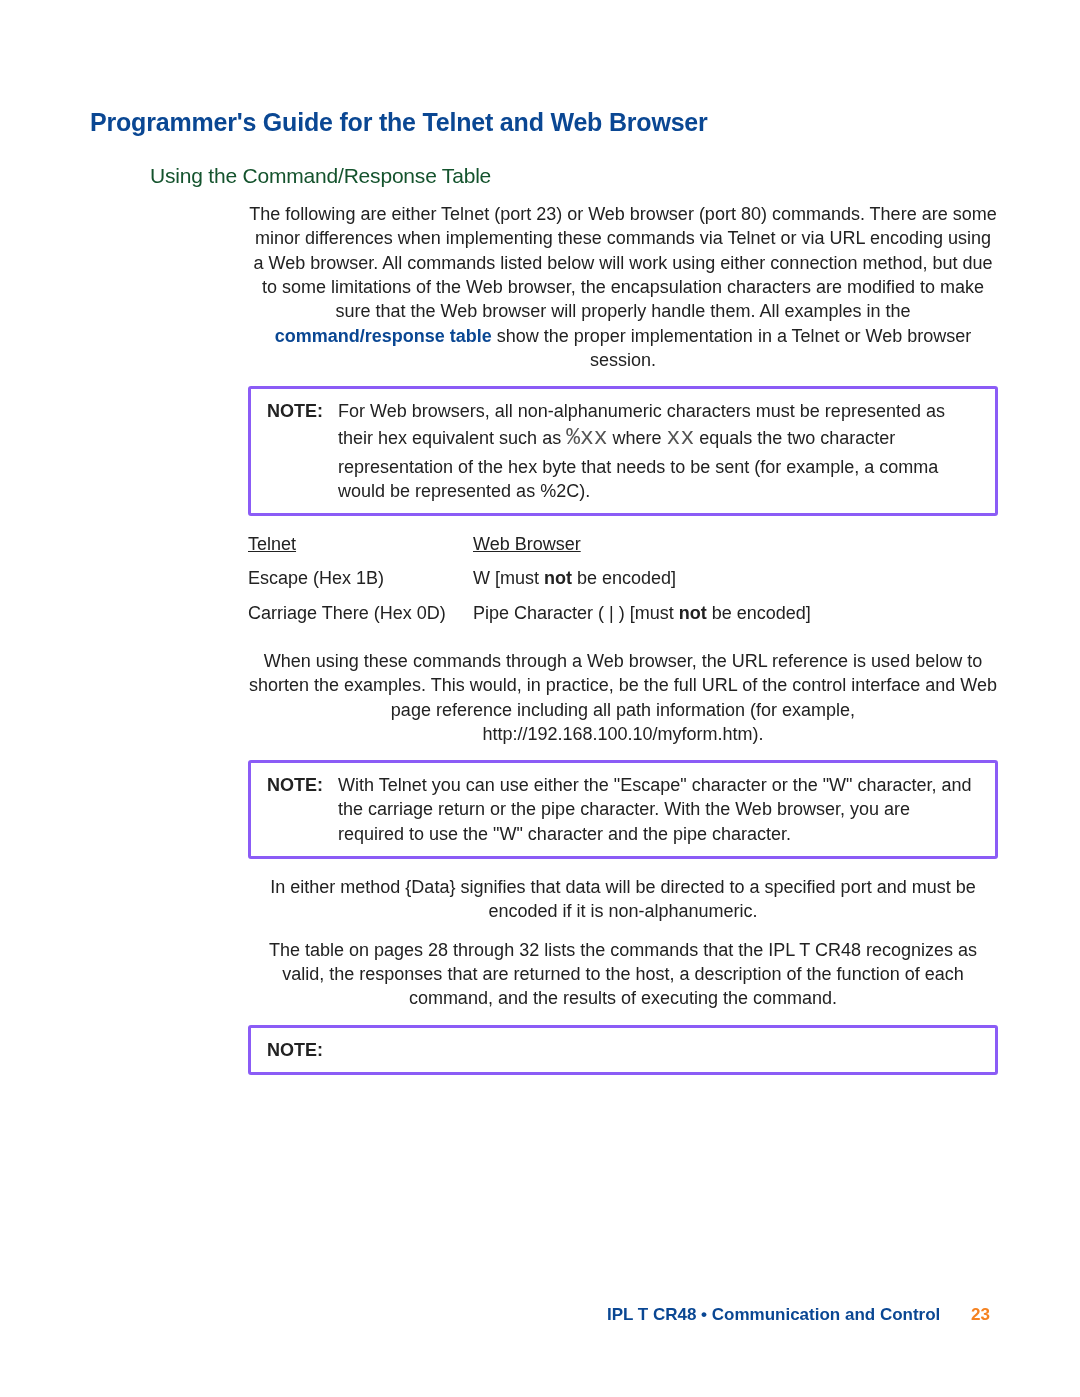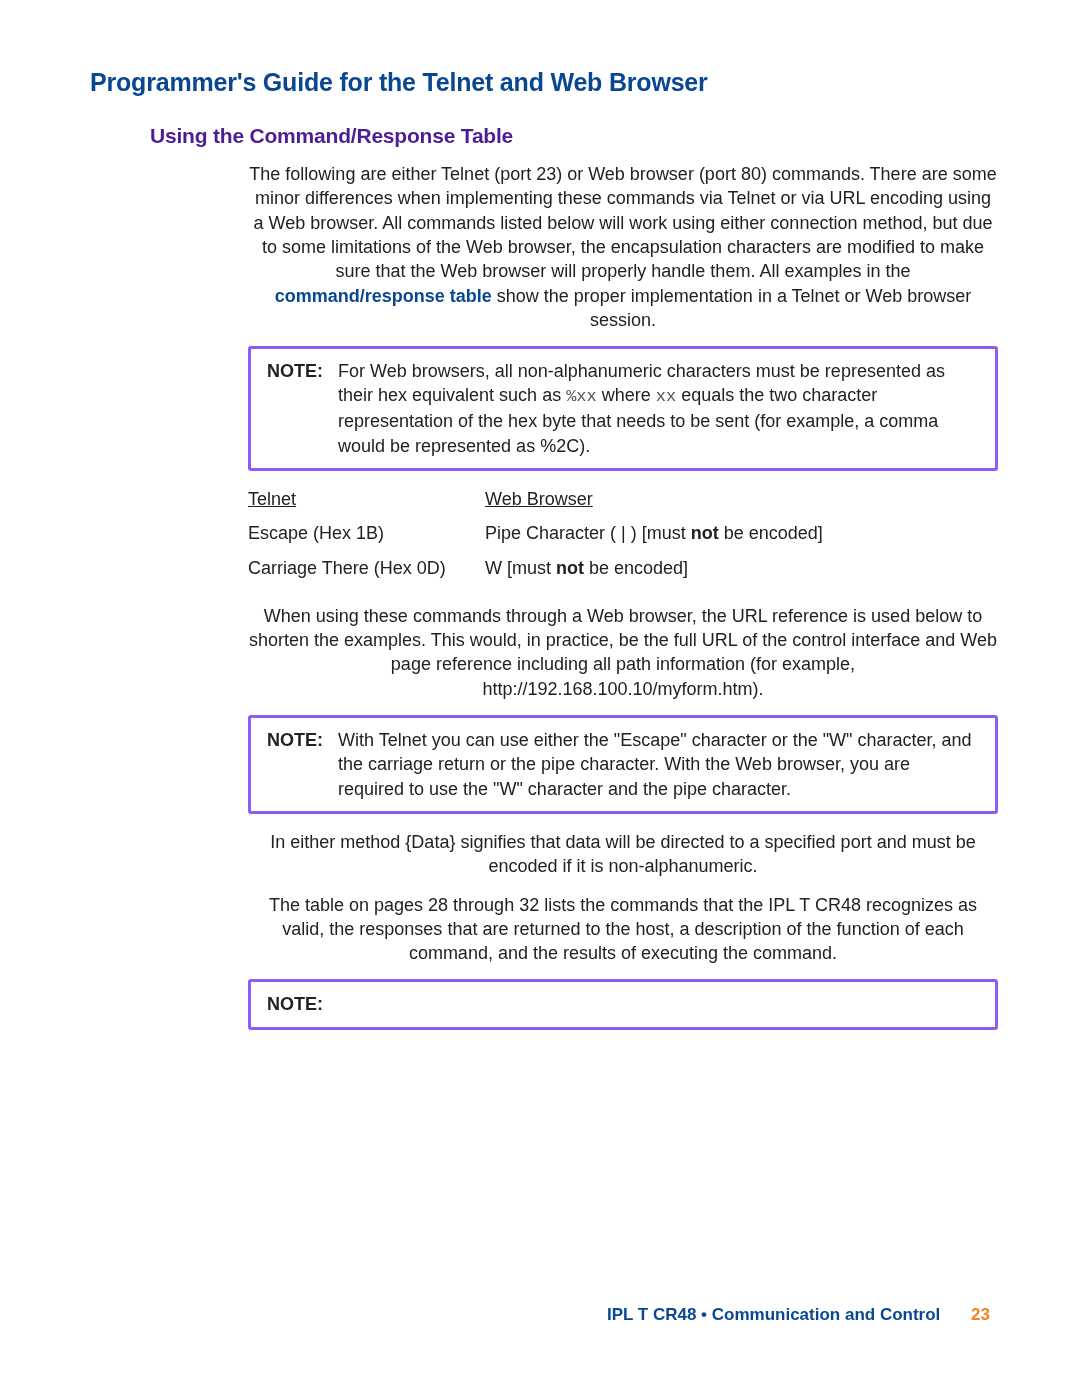--- a/index.html
+++ b/index.html
@@ -8,34 +8,34 @@
     background: #fff;
     font-family: "Segoe UI", "Helvetica Neue", Arial, sans-serif;
     color: #222;
     font-size: 18px;
     line-height: 1.35;
   }
   .page {
     width: 1080px;
     height: 1397px;
     box-sizing: border-box;
-    padding: 56px 90px 0 90px;
+    padding: 96px 90px 0 90px;
     position: relative;
   }
   h1 {
     color: #0a4793;
     font-size: 25px;
     font-weight: 700;
     letter-spacing: -0.2px;
     margin: 10px 0 18px 0;
   }
   h2 {
-    color: #4c1d95;
+    color: #14532d;
     font-size: 21px;
-    font-weight: 700;
+    font-weight: 400;
     margin: 22px 0 12px 60px;
     letter-spacing: -0.2px;
   }
   .body-col {
     margin-left: 158px;
     margin-right: 0;
     width: 750px;
   }
   p {
     margin: 0 0 14px 0;
@@ -44,42 +44,41 @@
   .bold-blue {
     font-weight: 700;
     color: #0a4793;
   }
   .bold {
     font-weight: 700;
   }
   .mono {
     font-family: "Consolas", "Courier New", monospace;
     color: #555;
-    font-size: 17px;
+    font-size: 23px;
   }
   .note-box {
     border: 3px solid #8b5cf6;
     border-radius: 3px;
     padding: 10px 16px 10px 16px;
     margin: 8px 0 16px 0;
     display: flex;
     background: #fff;
   }
   .note-label {
     font-weight: 700;
     width: 71px;
     flex: 0 0 71px;
   }
   .note-text {
     flex: 1;
   }
   .cmp-table {
     display: flex;
     margin-bottom: 14px;
-    gap: 12px;
   }
   .col-telnet {
     width: 225px;
   }
   .col-web {
     flex: 1;
   }
   .u {
     text-decoration: underline;
   }
@@ -122,24 +121,24 @@
 
     <div class="cmp-table">
       <div class="col-telnet">
         <div class="row u">Telnet</div>
         <div class="row">Escape (Hex 1B)</div>
         <div class="row">Carriage There (Hex 0D)</div>
       </div>
       <div class="col-web">
         <div class="row u">Web Browser</div>
         <div class="row">
-          <span>Pipe Character ( | ) [must </span><span class="bold">not</span><span> be encoded]</span>
+          <span>W [must </span><span class="bold">not</span><span> be encoded]</span>
         </div>
         <div class="row">
-          <span>W [must </span><span class="bold">not</span><span> be encoded]</span>
+          <span>Pipe Character ( | ) [must </span><span class="bold">not</span><span> be encoded]</span>
         </div>
       </div>
     </div>
 
     <p>When using these commands through a Web browser, the URL reference is used below to shorten the examples. This would, in practice, be the full URL of the control interface and Web page reference including all path information (for example, http://192.168.100.10/myform.htm).</p>
 
 
     <div class="note-box">
       <div class="note-label">NOTE:</div>
       <div class="note-text">With Telnet you can use either the "Escape" character or the "W" character, and the carriage return or the pipe character. With the Web browser, you are required to use the "W" character and the pipe character.</div>

